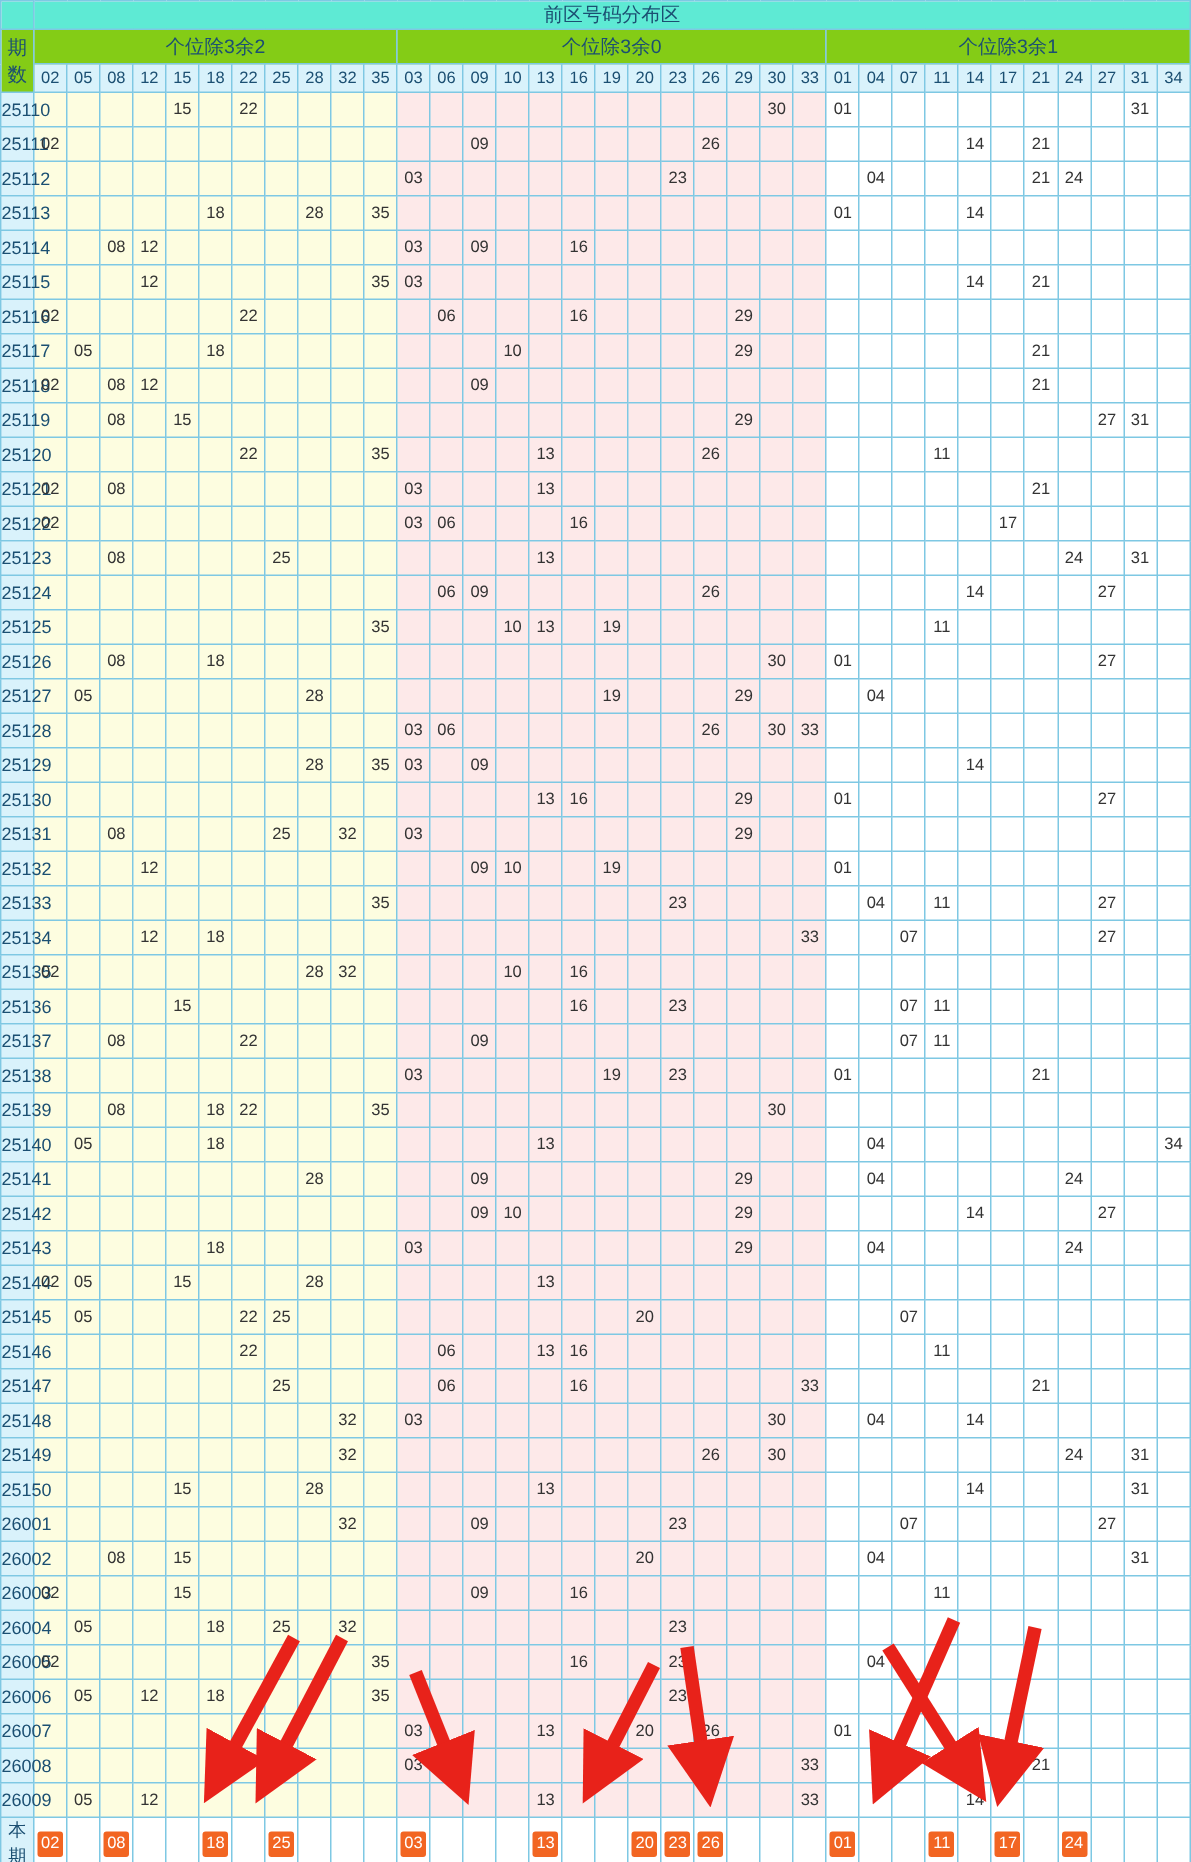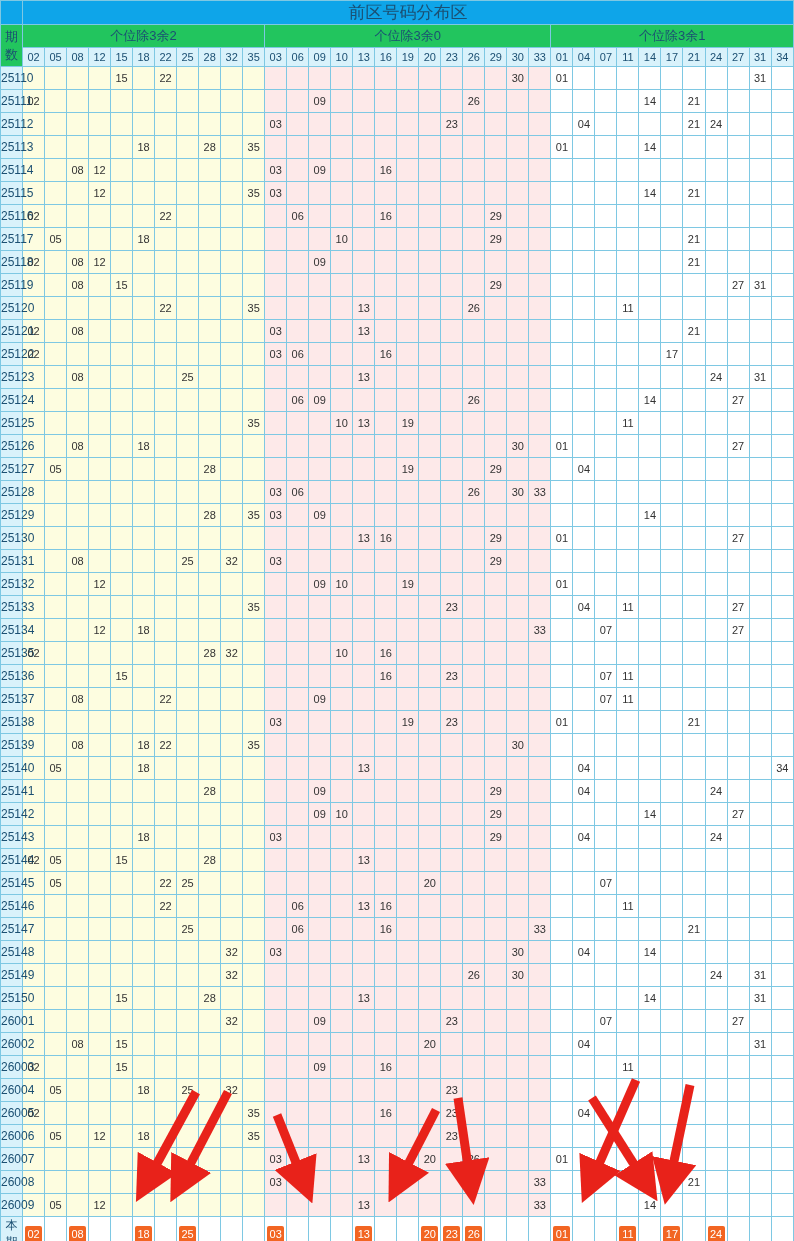--- a/index.html
+++ b/index.html
@@ -1,21 +1,21 @@
 <!DOCTYPE html>
 <html><head>
 <meta charset="utf-8">
 <style>
   html,body{margin:0;padding:0;background:#ffffff;}
   body{font-family:"Liberation Sans",sans-serif;}
   #wrap{width:794px;position:relative;}
   table.grid{border-collapse:collapse;width:794px;table-layout:fixed;font-size:12px;}
   table.grid td, table.grid th{border:1px solid #7ec8e3;text-align:center;vertical-align:middle;padding:0;}
-  .title-row th{background:#0ea5e9;color:#1b4f72;font-size:17px;height:18px;font-weight:normal;font-family:Liberation Serif, serif;}
-  .group-row th{background:#22c55e;color:#1b4f72;font-size:13px;height:22px;font-weight:normal;}
+  .title-row th{background:#5eead4;color:#1b4f72;font-size:13px;height:18px;font-weight:normal;font-family:Liberation Serif, serif;}
+  .group-row th{background:#84cc16;color:#1b4f72;font-size:13px;height:22px;font-weight:normal;}
   .num-row th{background:#d9f2fb;color:#1b4f72;font-size:11px;height:18px;font-weight:normal;}
   .issue-head{background:#d9f2fb;color:#1b4f72;font-weight:normal;font-size:13px;}
   td.issue{background:#d9f2fb;color:#1b4f72;font-size:12px;text-align:left;padding-left:4px;height:22px;}
   td.c{font-size:11px;color:#333;height:22px;}
   .g0{background:#fdfde0;}
   .g1{background:#fde9e9;}
   .g2{background:#ffffff;}
   tr.last td.issue{background:#d9f2fb;}
   .ball{display:inline-block;width:17px;height:17px;line-height:17px;background:#f26522;color:#fff;font-size:11px;border-radius:2px;text-align:center;}
   .arrows{position:absolute;left:0;top:0;width:794px;height:1241px;pointer-events:none;}

